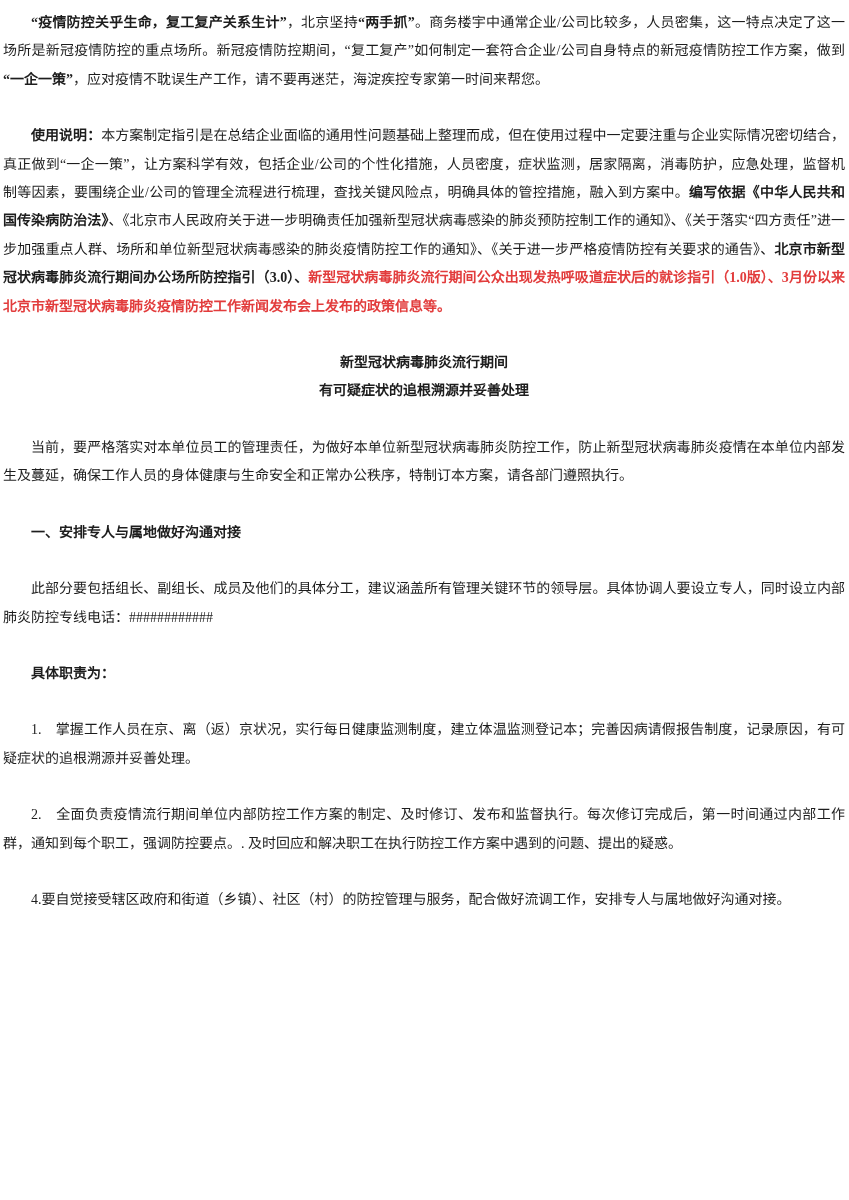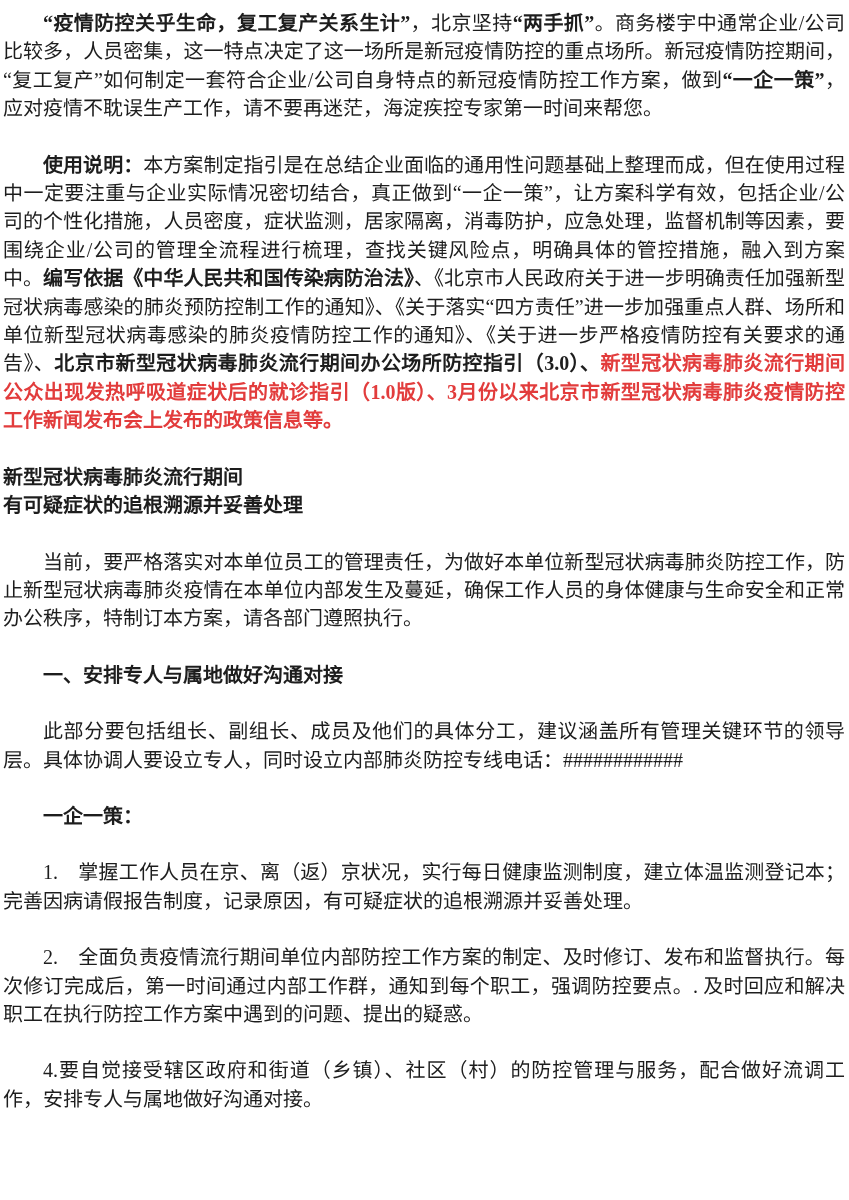--- a/index.html
+++ b/index.html
@@ -8,38 +8,39 @@
     padding: 0;
     background: #ffffff;
   }
   .page {
     width: 849px;
     height: 1200px;
     overflow: hidden;
     background: #ffffff;
     padding: 9px 4px 0 3px;
     font-family: "Liberation Serif", "DejaVu Serif", serif;
-    font-size: 20px;
+    font-size: 14px;
     line-height: 28.4px;
     color: #1d1d1d;
   }
   .para {
     margin: 0 0 28px 0;
     text-indent: 2em;
     text-align: justify;
   }
   .para:last-child { margin-bottom: 12px; }
   b, .bold { font-weight: bold; }
   .heading { font-weight: bold; }
   .red-emphasis {
     color: var(--emphasis-red, #e23c3c);
     font-weight: bold;
   }
   .doc-title {
     font-weight: bold;
+    text-align: center;
     margin: 0 0 28px 0;
     text-indent: 0;
   }
 </style>
 </head>
 <body>
 
 <div class="page">
 
   <p class="para"><b>“疫情防控关乎生命，复工复产关系生计”</b><span>，北京坚持</span><b>“两手抓”</b><span>。商务楼宇中通常企业/公司比较多，人员密集，这一特点决定了这一场所是新冠疫情防控的重点场所。新冠疫情防控期间，“复工复产”如何制定一套符合企业/公司自身特点的新冠疫情防控工作方案，做到</span><b>“一企一策”</b><span>，应对疫情不耽误生产工作，请不要再迷茫，海淀疾控专家第一时间来帮您。</span></p>
@@ -50,21 +51,21 @@
     <div>新型冠状病毒肺炎流行期间</div>
     <div>有可疑症状的追根溯源并妥善处理</div>
   </div>
 
   <p class="para">当前，要严格落实对本单位员工的管理责任，为做好本单位新型冠状病毒肺炎防控工作，防止新型冠状病毒肺炎疫情在本单位内部发生及蔓延，确保工作人员的身体健康与生命安全和正常办公秩序，特制订本方案，请各部门遵照执行。</p>
 
   <p class="para heading">一、安排专人与属地做好沟通对接</p>
 
   <p class="para">此部分要包括组长、副组长、成员及他们的具体分工，建议涵盖所有管理关键环节的领导层。具体协调人要设立专人，同时设立内部肺炎防控专线电话：############</p>
 
-  <p class="para heading">一企一策：</p>
+  <p class="para heading">具体职责为：</p>
 
   <p class="para">1.　掌握工作人员在京、离（返）京状况，实行每日健康监测制度，建立体温监测登记本；完善因病请假报告制度，记录原因，有可疑症状的追根溯源并妥善处理。</p>
 
   <p class="para">2.　全面负责疫情流行期间单位内部防控工作方案的制定、及时修订、发布和监督执行。每次修订完成后，第一时间通过内部工作群，通知到每个职工，强调防控要点。. 及时回应和解决职工在执行防控工作方案中遇到的问题、提出的疑惑。</p>
 
 
   <p class="para">4.要自觉接受辖区政府和街道（乡镇）、社区（村）的防控管理与服务，配合做好流调工作，安排专人与属地做好沟通对接。</p>
 
 </div>
 

